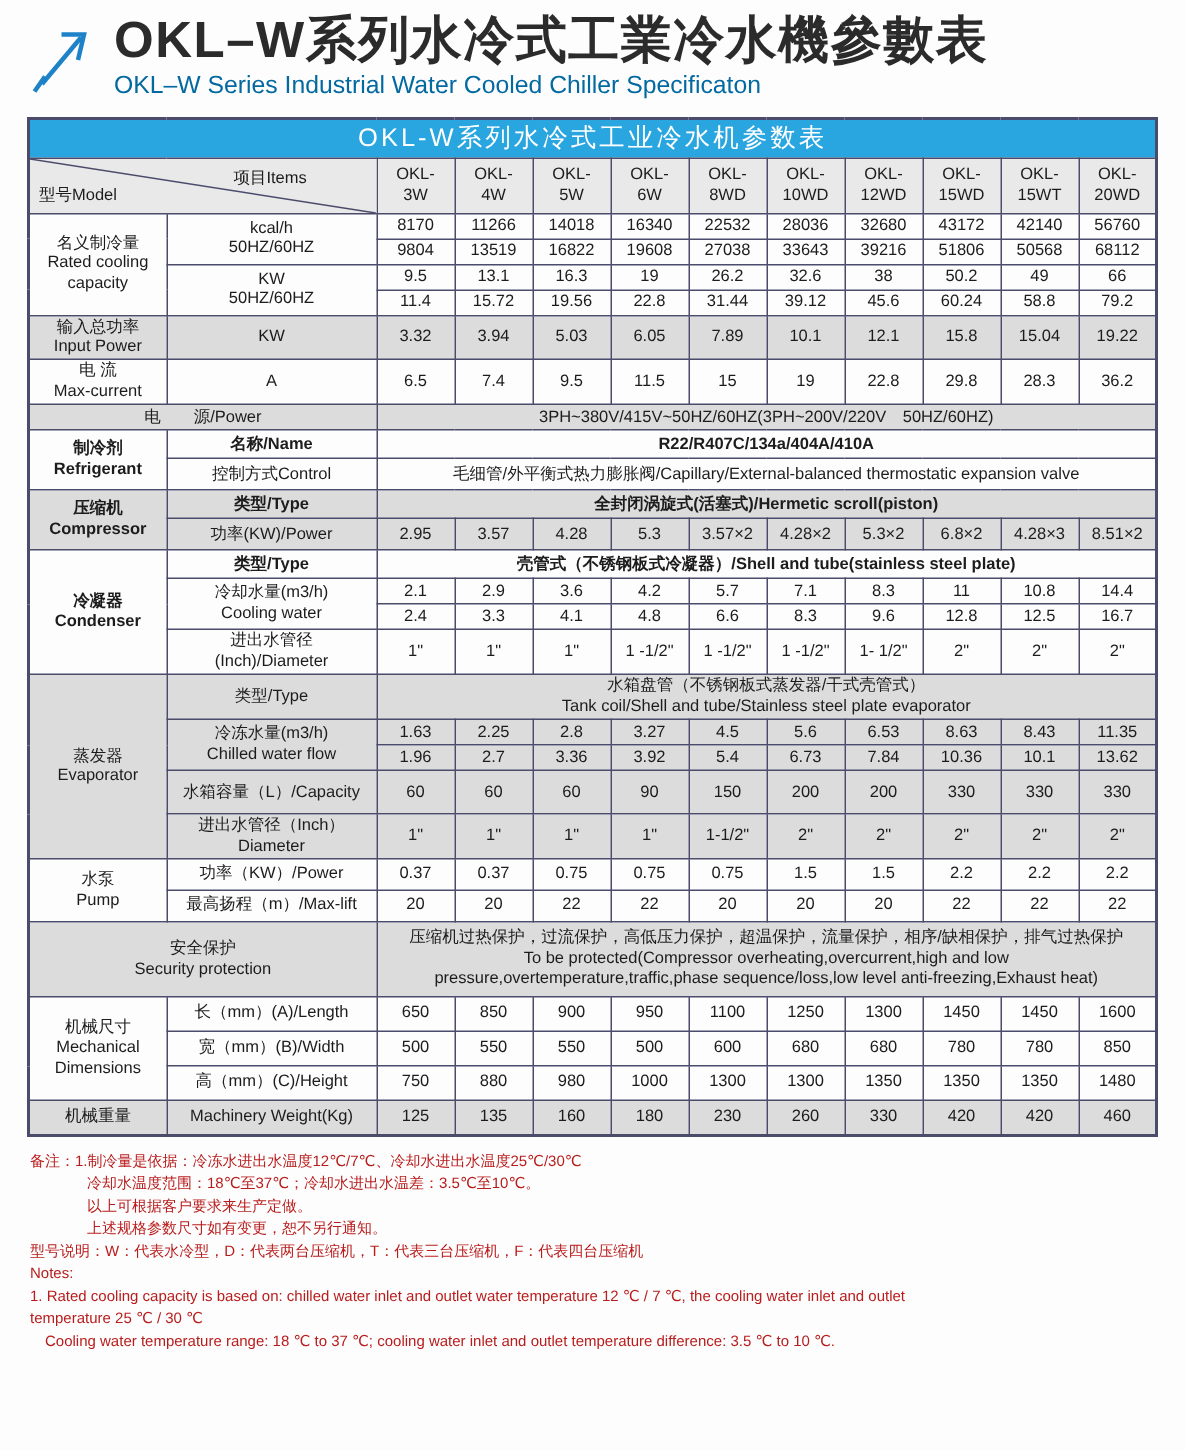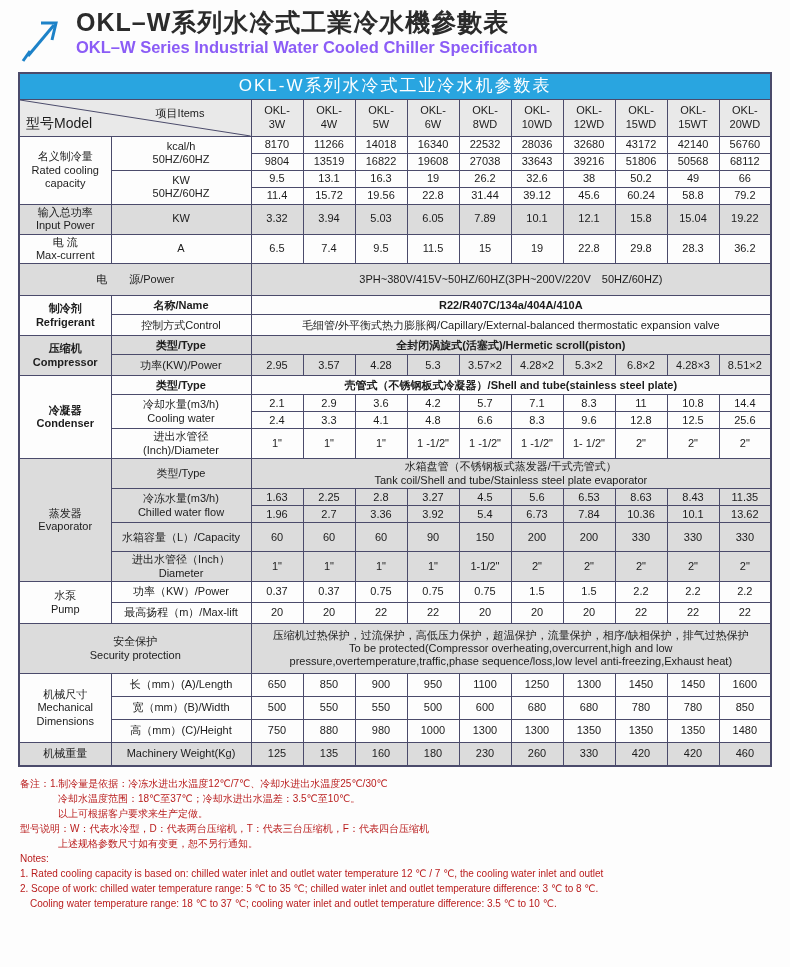--- a/index.html
+++ b/index.html
@@ -9,22 +9,22 @@
     width: 790px;
     background: #fdfdfd;
     font-family: "Liberation Sans", "DejaVu Sans", sans-serif;
     color: #1c1c1c;
   }
   .page { padding: 6px 18px 10px 18px; }
 
   
   .page-header { display:flex; align-items:flex-start; gap:10px; margin: 2px 0 10px 2px; }
   .logo { flex: 0 0 auto; margin-top:4px; }
-  .titles h1 { margin:0; font-size:25px; font-weight:600; letter-spacing:1px; color:#2b2b2b; line-height:1.15; }
-  .titles h2 { margin:1px 0 0 0; font-size:16.5px; font-weight:700; color:#8b5cf6; line-height:1.2; }
+  .titles h1 { margin:0; font-size:34px; font-weight:600; letter-spacing:1px; color:#2b2b2b; line-height:1.15; }
+  .titles h2 { margin:1px 0 0 0; font-size:16.5px; font-weight:400; color:#0369a1; line-height:1.2; }
 
   
   table.spec {
     border-collapse: collapse;
     table-layout: fixed;
     width: 752px;
     border: 2px solid #4b4b6b;
   }
   table.spec td {
     border: 1px solid #4b4b6b;
@@ -44,32 +44,32 @@
     font-weight: 500;
     letter-spacing: 2px;
     height: 16px;
     padding: 2px;
   }
   tr.head-row td { background: #e9e9e9; height: 37px; }
   tr.gray td { background: #dcdcdc; }
   td.sec-left  { text-align: left; padding-left: 8px; font-size: 10.5px; line-height: 1.35; }
 
   tr.rh19 td { height: 19px; font-weight: bold; }
-  tr.rh20 td { height: 32px; }
+  tr.rh20 td { height: 17px; }
   tr.rh21 td { height: 21px; }
   tr.rh23 td { height: 23px; }
   tr.rh26 td { height: 26px; }
   tr.rh29 td { height: 29px; }
   tr.rh30 td { height: 30px; }
   tr.rh50 td { height: 50px; }
 
   td.corner { position: relative; padding: 0; }
   td.corner svg { position:absolute; top:0; left:0; width:100%; height:100%; }
   td.corner svg line { stroke-width: 1; }
-  td.corner .lbl-model { position:absolute; left:6px; bottom:4px; font-size:14px; }
+  td.corner .lbl-model { position:absolute; left:6px; bottom:4px; font-size:11px; }
   td.corner .lbl-items { position:absolute; right:46px; top:7px; font-size:11px; }
 
   
   .notes { margin: 9px 0 0 2px; }
   .note { font-size: 10px; line-height: 1.5; color:#b91c1c; }
   .note.n1 { padding-left: 38px; }
   .note.n2 { padding-left: 10px; }
 </style>
 </head>
 <body>
@@ -273,21 +273,21 @@
         <tr>
           <td>2.4</td>
           <td>3.3</td>
           <td>4.1</td>
           <td>4.8</td>
           <td>6.6</td>
           <td>8.3</td>
           <td>9.6</td>
           <td>12.8</td>
           <td>12.5</td>
-          <td>25.6</td>
+          <td>16.7</td>
         </tr>
         <tr class="rh30">
           <td class="item">进出水管径
 (Inch)/Diameter</td>
           <td>1"</td>
           <td>1"</td>
           <td>1"</td>
           <td>1 -1/2"</td>
           <td>1 -1/2"</td>
           <td>1 -1/2"</td>
@@ -447,21 +447,21 @@
           <td>420</td>
           <td>460</td>
         </tr>
       </tbody>
   </table>
 
   <div class="notes" id="notes">
       <div class="note n0">备注：1.制冷量是依据：冷冻水进出水温度12℃/7℃、冷却水进出水温度25℃/30℃</div>
       <div class="note n1">冷却水温度范围：18℃至37℃；冷却水进出水温差：3.5℃至10℃。</div>
       <div class="note n1">以上可根据客户要求来生产定做。</div>
+      <div class="note n1">上述规格参数尺寸如有变更，恕不另行通知。</div>
       <div class="note n0">型号说明：W：代表水冷型，D：代表两台压缩机，T：代表三台压缩机，F：代表四台压缩机</div>
-      <div class="note n1">上述规格参数尺寸如有变更，恕不另行通知。</div>
       <div class="note n0">Notes:</div>
       <div class="note n0">1. Rated cooling capacity is based on: chilled water inlet and outlet water temperature 12 ℃ / 7 ℃, the cooling water inlet and outlet</div>
-      <div class="note n0">2. Scope of work: chilled water temperature range: 5 ℃ to 35 ℃; chilled water inlet and outlet temperature difference: 3 ℃ to 8 ℃.</div>
+      <div class="note n0">temperature 25 ℃ / 30 ℃</div>
       <div class="note n2">Cooling water temperature range: 18 ℃ to 37 ℃; cooling water inlet and outlet temperature difference: 3.5 ℃ to 10 ℃.</div>
     </div>
 
 </div>
 
 </body></html>

